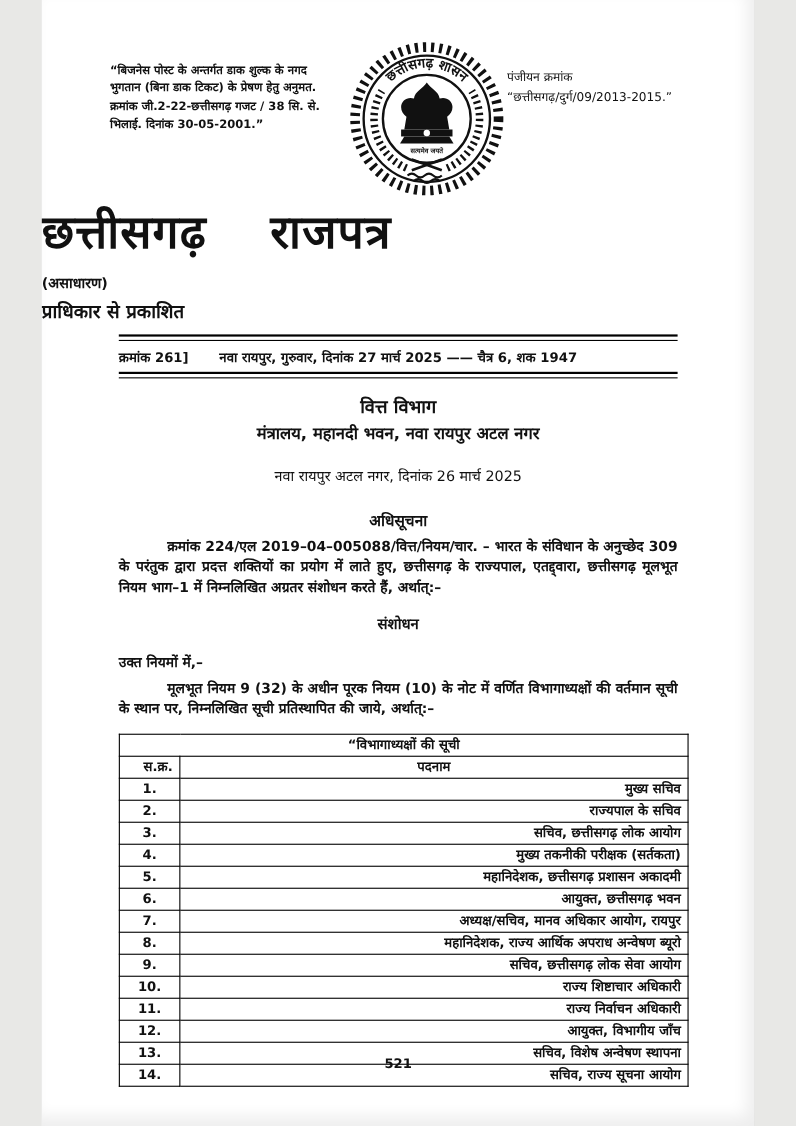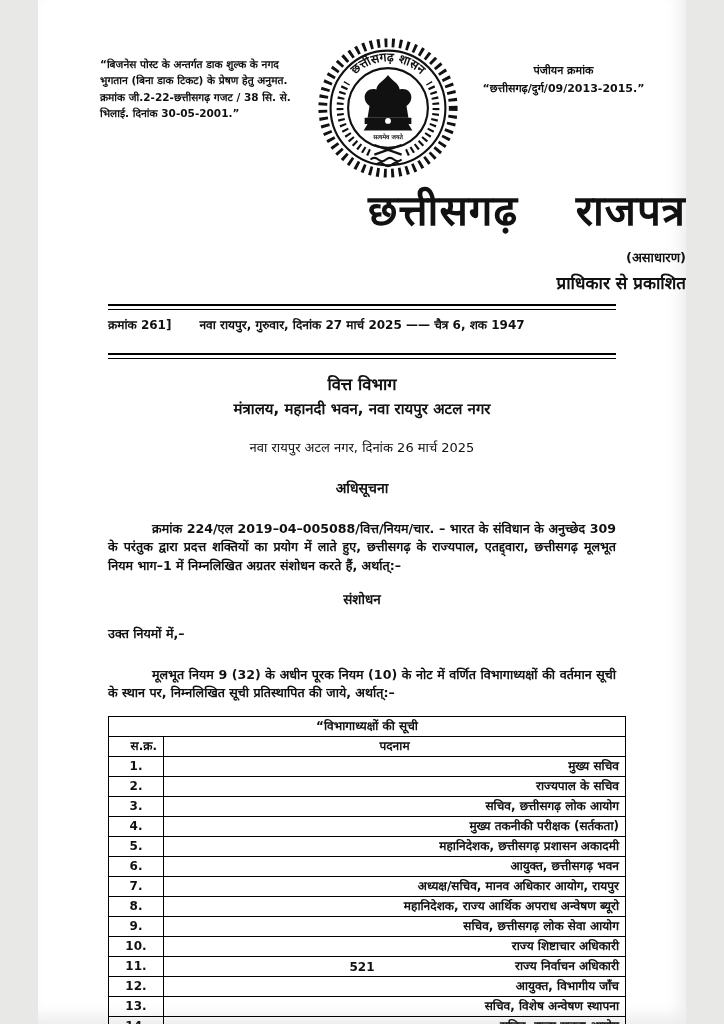--- a/index.html
+++ b/index.html
@@ -23,55 +23,55 @@
   .postal-note{
     margin-top:22px;
     font-size:10.5px;
     font-weight:bold;
     line-height:1.55;
     width:200px;
   }
   .emblem-wrap{display:flex;justify-content:center;align-items:flex-start;}
   .reg-block{
     margin-top:28px;
-    text-align:center;
+    text-align:left;
     font-size:11px;
-    font-weight:bold;
+    font-weight:normal;
     line-height:1.6;
   }
   
-  .masthead{text-align:right;margin-top:6px;}
+  .masthead{text-align:left;margin-top:6px;}
   .gazette-title{
     font-size:42px;
     font-weight:800;
     letter-spacing:1px;
     word-spacing:42px;
     line-height:1.1;
   }
   .gazette-sub{font-size:13px;font-weight:bold;margin-top:14px;}
   .gazette-pub{font-size:17px;font-weight:bold;margin-top:5px;}
   
   .rule-band{margin:10px 70px 0 70px;}
   .rule-double{height:3px;border-top:2px solid #000;border-bottom:1px solid #000;}
   .dateline{
     position:relative;
-    padding:6px 0 20px 0;
+    padding:6px 0 5px 0;
     font-size:12px;
     font-weight:bold;
     text-align:center;
   }
   .issue-no{position:absolute;left:0;top:6px;}
   
   .body-block{padding:0 70px;}
   .dept-name{text-align:center;font-size:16.5px;font-weight:bold;margin-top:13px;}
   .dept-addr{text-align:center;font-size:15px;font-weight:bold;margin-top:3px;}
   .place-date{text-align:center;font-size:13px;font-weight:normal;margin-top:20px;}
   .notif-heading{text-align:center;font-size:14px;font-weight:bold;margin-top:22px;}
   .para{
-    margin-top:23px;
+    margin-top:6px;
     font-size:12.6px;
     font-weight:600;
     line-height:1.45;
     text-align:justify;
     text-indent:44px;
   }
   .amend-heading{text-align:center;font-size:13.5px;font-weight:bold;margin-top:15px;}
   .intro-line{margin-top:17px;font-size:12.6px;font-weight:600;text-indent:0;}
   
   .hod-table{

